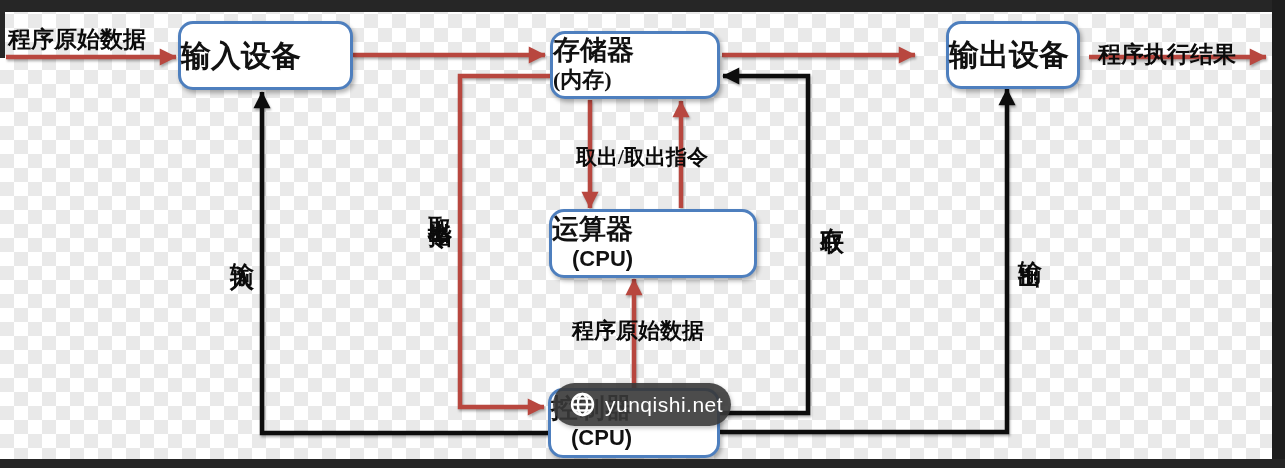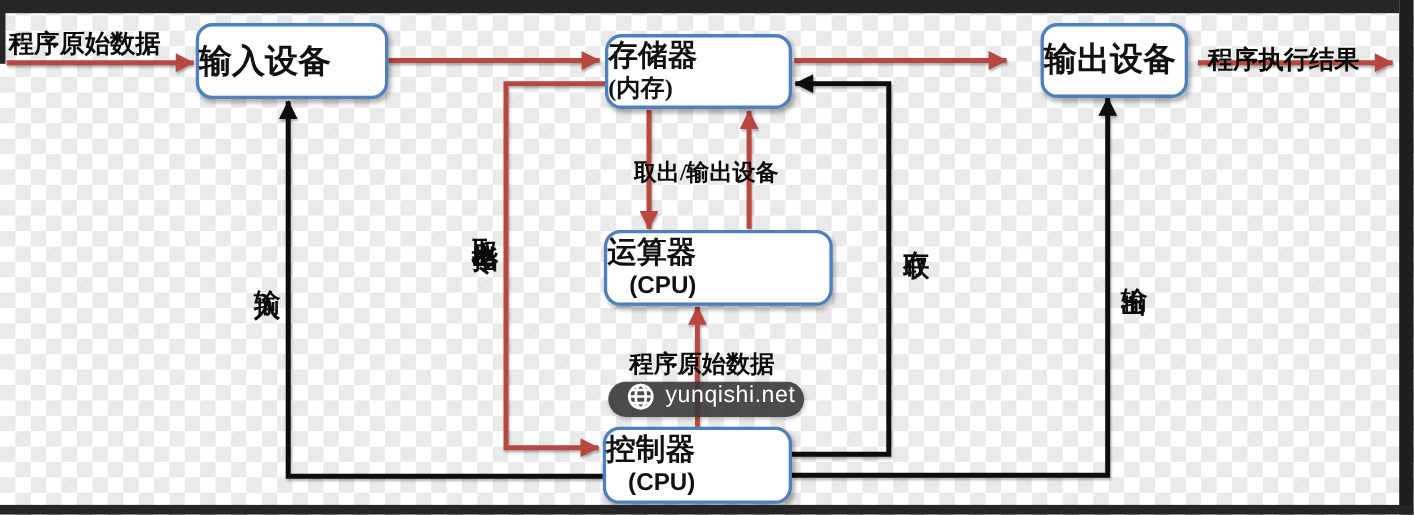--- a/index.html
+++ b/index.html
@@ -34,23 +34,23 @@
   .latin{font-family:"Liberation Sans","DejaVu Sans",sans-serif;margin-left:20px;}
   
   .lbl{position:absolute;color:#0b0b0b;font-weight:bold;white-space:nowrap;}
   .lbl.c{text-align:center;}
   .vlbl{
     position:absolute;color:#0b0b0b;font-weight:bold;
     writing-mode:vertical-rl;text-orientation:upright;letter-spacing:3px;
   }
   
   .watermark{
-    position:absolute;left:553px;top:347px;width:178px;height:32px;
+    position:absolute;left:553px;top:383px;width:178px;height:43px;
     background:rgba(56,56,56,0.90);border-radius:24px;
-    display:flex;align-items:flex-start;justify-content:flex-start;
+    display:flex;align-items:center;justify-content:flex-start;
     padding-left:16px;box-sizing:border-box;
     box-shadow:1px 2px 4px rgba(0,0,0,0.25);
   }
   .watermark .wm-text{
     color:#fff;font-family:"Liberation Sans","DejaVu Sans",sans-serif;
     font-size:21px;font-weight:normal;margin-left:9px;letter-spacing:0.5px;
   }
   
   .bar{position:absolute;background:var(--frame,#262626);}
   .bar-top{left:0;top:0;width:1272px;height:12px;}
@@ -105,21 +105,21 @@
     <span class="l2 latin">(CPU)</span>
   </div>
 
   <div class="node two" style="left:548px;top:388px;width:172px;height:70px;">
     <span class="l1">控制器</span>
     <span class="l2 latin">(CPU)</span>
   </div>
 
   <div class="lbl" style="left:8px;top:24px;font-size:23px;">程序原始数据</div>
   <div class="lbl" style="left:1098px;top:39px;font-size:23px;">程序执行结果</div>
-  <div class="lbl c" style="left:558px;top:143px;width:168px;font-size:21px;">取出/输出设备</div>
+  <div class="lbl c" style="left:558px;top:143px;width:168px;font-size:21px;">取出/取出指令</div>
   <div class="lbl c" style="left:558px;top:316px;width:160px;font-size:22px;">程序原始数据</div>
 
   <div class="vlbl" style="left:424px;top:197px;font-size:24px;">取出指令</div>
   <div class="vlbl" style="left:226px;top:243px;font-size:24px;">输入</div>
   <div class="vlbl" style="left:816px;top:209px;font-size:24px;">存取</div>
   <div class="vlbl" style="left:1014px;top:241px;font-size:24px;">输出</div>
 
   <div class="watermark">
     <svg width="27" height="27" viewBox="0 0 27 27">
       <g stroke="#fff" stroke-width="2.4" fill="none">

